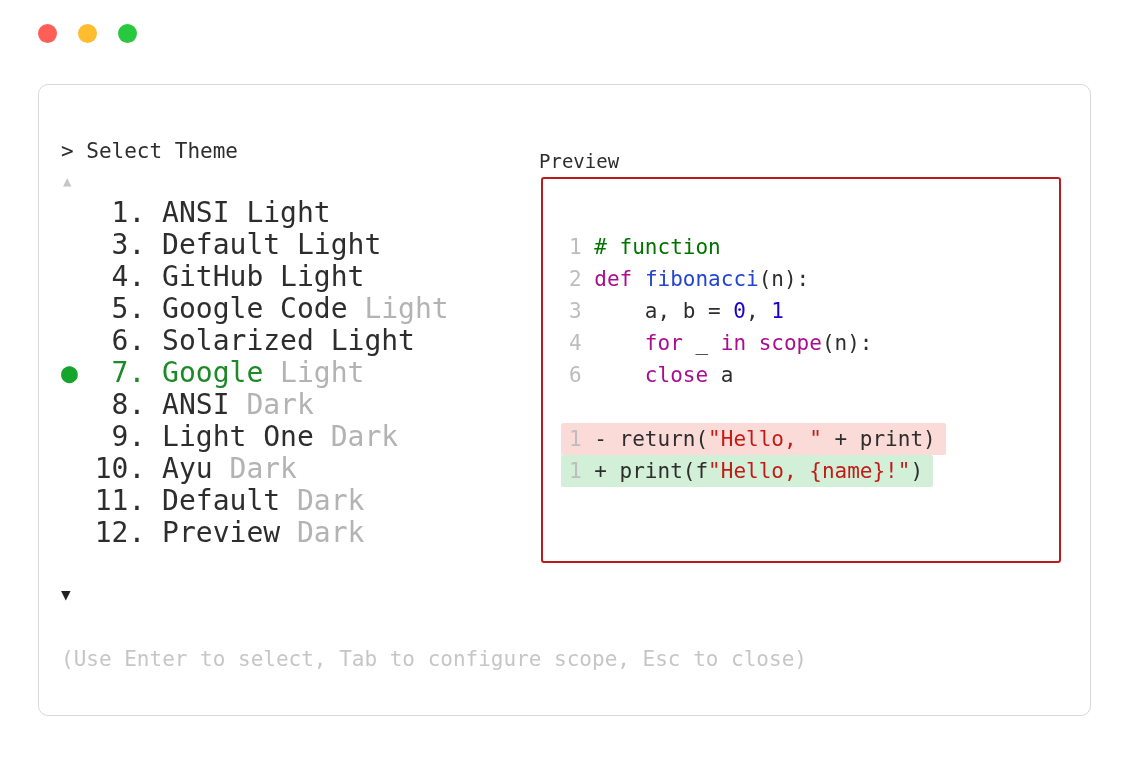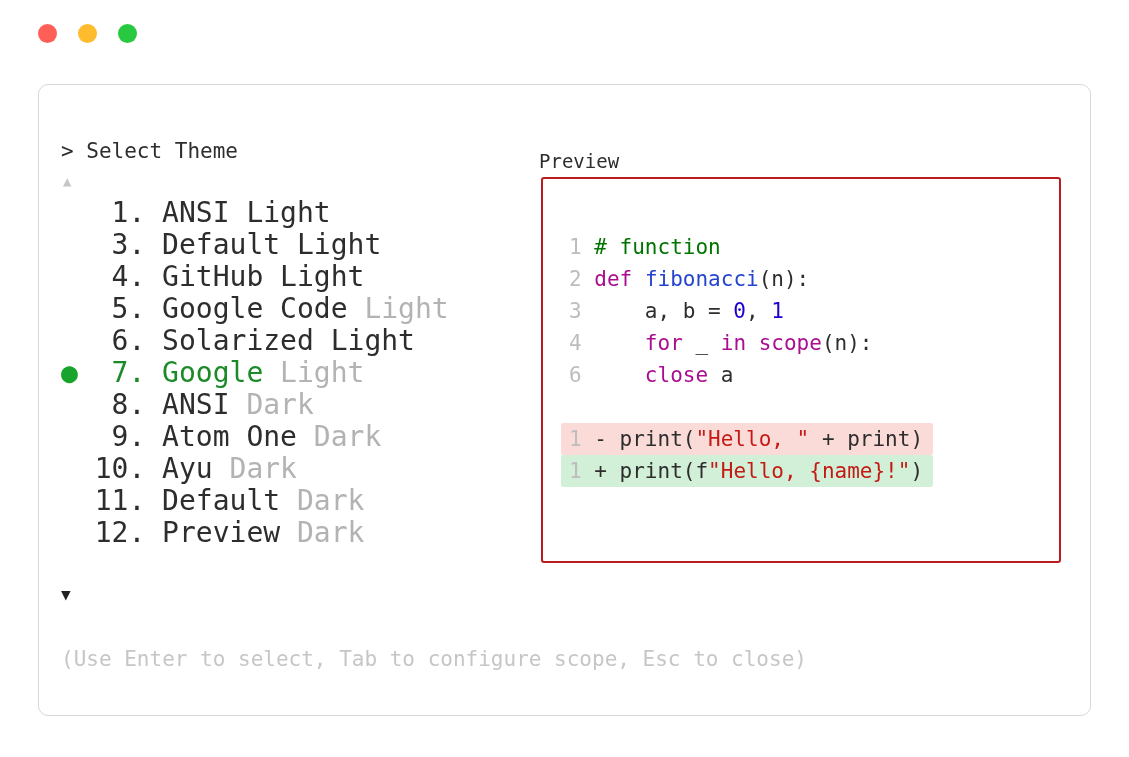--- a/index.html
+++ b/index.html
@@ -108,37 +108,37 @@
     <div class="scroll-up">▲</div>
 
     <div class="theme-list">
         <div class="theme-row"><span class="bullet"></span><span class="num">1.</span><span class="name">ANSI</span><span class="suffix">Light</span></div>
         <div class="theme-row"><span class="bullet"></span><span class="num">3.</span><span class="name">Default</span><span class="suffix">Light</span></div>
         <div class="theme-row"><span class="bullet"></span><span class="num">4.</span><span class="name">GitHub</span><span class="suffix">Light</span></div>
         <div class="theme-row"><span class="bullet"></span><span class="num">5.</span><span class="name">Google Code</span><span class="suffix dim">Light</span></div>
         <div class="theme-row"><span class="bullet"></span><span class="num">6.</span><span class="name">Solarized</span><span class="suffix">Light</span></div>
         <div class="theme-row selected"><span class="bullet">●</span><span class="num">7.</span><span class="name">Google</span><span class="suffix dim">Light</span></div>
         <div class="theme-row"><span class="bullet"></span><span class="num">8.</span><span class="name">ANSI</span><span class="suffix dim">Dark</span></div>
-        <div class="theme-row"><span class="bullet"></span><span class="num">9.</span><span class="name">Atom One</span><span class="suffix dim">Dark</span></div>
+        <div class="theme-row"><span class="bullet"></span><span class="num">9.</span><span class="name">Light One</span><span class="suffix dim">Dark</span></div>
         <div class="theme-row"><span class="bullet"></span><span class="num">10.</span><span class="name">Ayu</span><span class="suffix dim">Dark</span></div>
         <div class="theme-row"><span class="bullet"></span><span class="num">11.</span><span class="name">Default</span><span class="suffix dim">Dark</span></div>
         <div class="theme-row"><span class="bullet"></span><span class="num">12.</span><span class="name">Preview</span><span class="suffix dim">Dark</span></div>
       </div>
 
     <div class="scroll-down">▼</div>
 
     <div class="hint">(Use Enter to select, Tab to configure scope, Esc to close)</div>
 
     <div class="preview-box">
       <div class="code">
           <div class="code-line"><span class="ln">1</span><span class="tok-c"># function</span></div>
           <div class="code-line"><span class="ln">2</span><span class="tok-k">def</span><span class="tok-n"> </span><span class="tok-f">fibonacci</span><span class="tok-n">(n):</span></div>
           <div class="code-line"><span class="ln">3</span><span class="tok-n">    a, b = </span><span class="tok-d">0</span><span class="tok-n">, </span><span class="tok-d">1</span></div>
           <div class="code-line"><span class="ln">4</span><span class="tok-n">    </span><span class="tok-k">for</span><span class="tok-n"> _ </span><span class="tok-k">in</span><span class="tok-n"> </span><span class="tok-k">scope</span><span class="tok-n">(n):</span></div>
           <div class="code-line"><span class="ln">6</span><span class="tok-n">    </span><span class="tok-k">close</span><span class="tok-n"> a</span></div>
           <div class="spacer"></div>
-          <div class="code-line diff removed"><span class="ln">1</span><span class="sign">- </span><span class="tok-n">print(</span><span class="tok-s">"Hello, "</span><span class="tok-n"> + print)</span></div>
+          <div class="code-line diff removed"><span class="ln">1</span><span class="sign">- </span><span class="tok-n">return(</span><span class="tok-s">"Hello, "</span><span class="tok-n"> + print)</span></div>
           <div class="code-line diff added"><span class="ln">1</span><span class="sign">+ </span><span class="tok-n">print(f</span><span class="tok-s">"Hello, {name}!"</span><span class="tok-n">)</span></div>
         </div>
     </div>
 
   </div>
 </div>
 
 </body></html>

